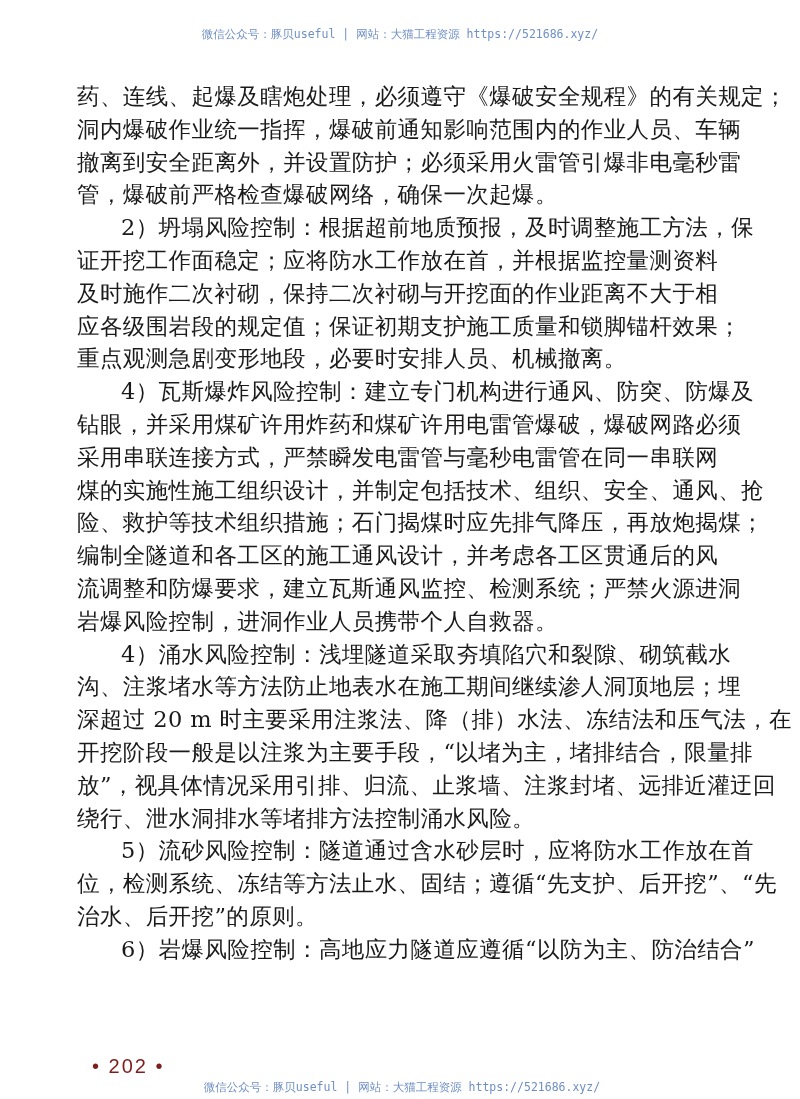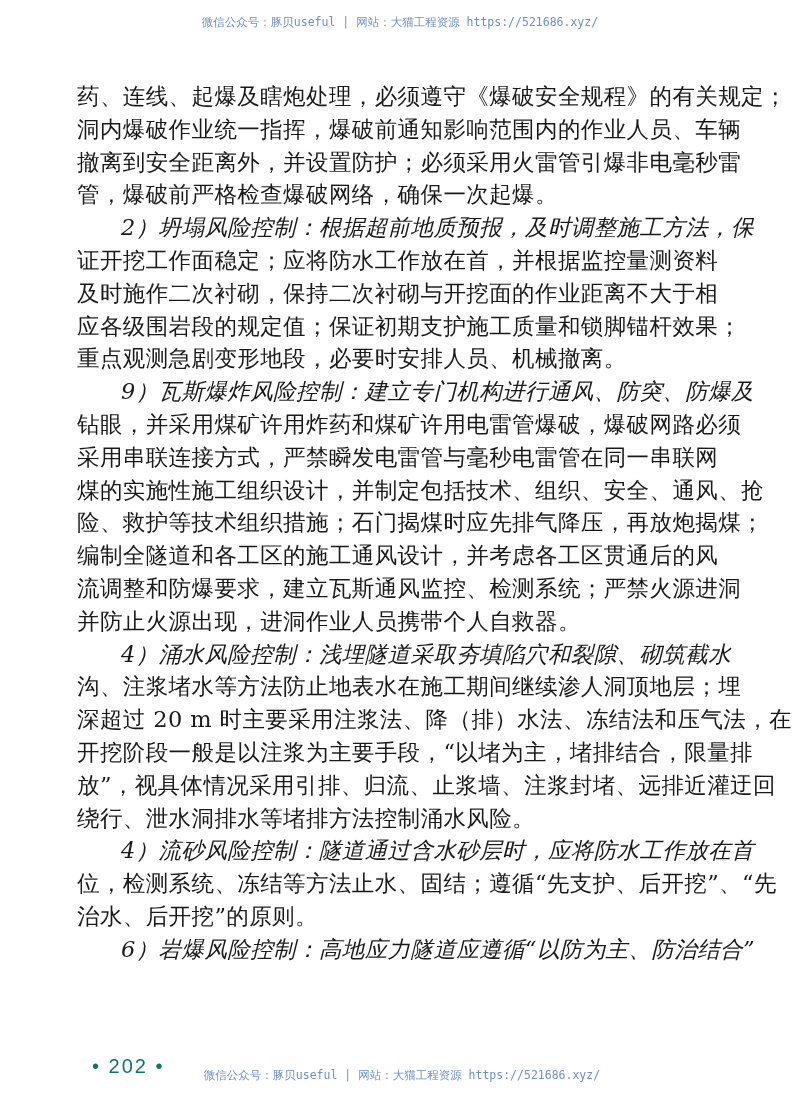--- a/index.html
+++ b/index.html
@@ -3,36 +3,36 @@
 <meta charset="utf-8">
 <style>
   html, body { margin: 0; padding: 0; }
   body {
     width: 800px; height: 1099px; background: #ffffff; position: relative; overflow: hidden;
     font-family: "DejaVu Serif", "Liberation Serif", serif; color: #1a1a1a;
   }
   .watermark {
     position: absolute; left: 0; width: 800px; text-align: center;
     font-family: "DejaVu Sans Mono", "Liberation Mono", monospace;
-    font-size: 11.5px; color: #6e8fc6; letter-spacing: 0px;
+    font-size: 11.5px; color: #6e8fc6; letter-spacing: 0px; margin-top: 12px;
   }
   .wm-top { top: 15px; }
   .wm-bottom { top: 1068px; left: 92px; width: 620px; }
   .content {
     position: absolute; left: 77px; top: 80px; width: 640px;
   }
   .line {
     height: 32.8px; line-height: 32.8px; font-size: 22.5px; white-space: nowrap;
     text-align: justify; text-align-last: justify; letter-spacing: 0.4px;
   }
   .line.last { text-align-last: left; }
-  .line.indent { padding-left: 44px; font-style: italic; }
+  .line.indent { padding-left: 44px; }
   .page-number {
     position: absolute; left: 92px; top: 1055px; font-size: 20px;
-    font-family: "Liberation Sans", "DejaVu Sans", sans-serif; letter-spacing: 2px; color: #0f766e;
+    font-family: "Liberation Sans", "DejaVu Sans", sans-serif; letter-spacing: 2px; color: #7f1d1d;
   }
 </style>
 </head>
 <body>
 
 <div class="watermark wm-top">微信公众号：豚贝useful | 网站：大猫工程资源 https://521686.xyz/</div>
 
 <div class="content">
 
   <div>
@@ -44,41 +44,41 @@
 
   <div>
     <div class="line indent">2）坍塌风险控制：根据超前地质预报，及时调整施工方法，保</div>
     <div class="line">证开挖工作面稳定；应将防水工作放在首，并根据监控量测资料</div>
     <div class="line">及时施作二次衬砌，保持二次衬砌与开挖面的作业距离不大于相</div>
     <div class="line">应各级围岩段的规定值；保证初期支护施工质量和锁脚锚杆效果；</div>
     <div class="line last">重点观测急剧变形地段，必要时安排人员、机械撤离。</div>
   </div>
 
   <div>
-    <div class="line indent">9）瓦斯爆炸风险控制：建立专门机构进行通风、防突、防爆及</div>
+    <div class="line indent">4）瓦斯爆炸风险控制：建立专门机构进行通风、防突、防爆及</div>
     <div class="line">钻眼，并采用煤矿许用炸药和煤矿许用电雷管爆破，爆破网路必须</div>
     <div class="line">采用串联连接方式，严禁瞬发电雷管与毫秒电雷管在同一串联网</div>
     <div class="line">煤的实施性施工组织设计，并制定包括技术、组织、安全、通风、抢</div>
     <div class="line">险、救护等技术组织措施；石门揭煤时应先排气降压，再放炮揭煤；</div>
     <div class="line">编制全隧道和各工区的施工通风设计，并考虑各工区贯通后的风</div>
     <div class="line">流调整和防爆要求，建立瓦斯通风监控、检测系统；严禁火源进洞</div>
-    <div class="line last">并防止火源出现，进洞作业人员携带个人自救器。</div>
+    <div class="line last">岩爆风险控制，进洞作业人员携带个人自救器。</div>
   </div>
 
   <div>
     <div class="line indent">4）涌水风险控制：浅埋隧道采取夯填陷穴和裂隙、砌筑截水</div>
     <div class="line">沟、注浆堵水等方法防止地表水在施工期间继续渗人洞顶地层；埋</div>
     <div class="line">深超过 20 m 时主要采用注浆法、降（排）水法、冻结法和压气法，在</div>
     <div class="line">开挖阶段一般是以注浆为主要手段，“以堵为主，堵排结合，限量排</div>
     <div class="line">放”，视具体情况采用引排、归流、止浆墙、注浆封堵、远排近灌迂回</div>
     <div class="line last">绕行、泄水洞排水等堵排方法控制涌水风险。</div>
   </div>
 
   <div>
-    <div class="line indent">4）流砂风险控制：隧道通过含水砂层时，应将防水工作放在首</div>
+    <div class="line indent">5）流砂风险控制：隧道通过含水砂层时，应将防水工作放在首</div>
     <div class="line">位，检测系统、冻结等方法止水、固结；遵循“先支护、后开挖”、“先</div>
     <div class="line last">治水、后开挖”的原则。</div>
   </div>
 
   <div>
     <div class="line indent">6）岩爆风险控制：高地应力隧道应遵循“以防为主、防治结合”</div>
   </div>
 </div>
 
 <div class="page-number">• 202 •</div>

